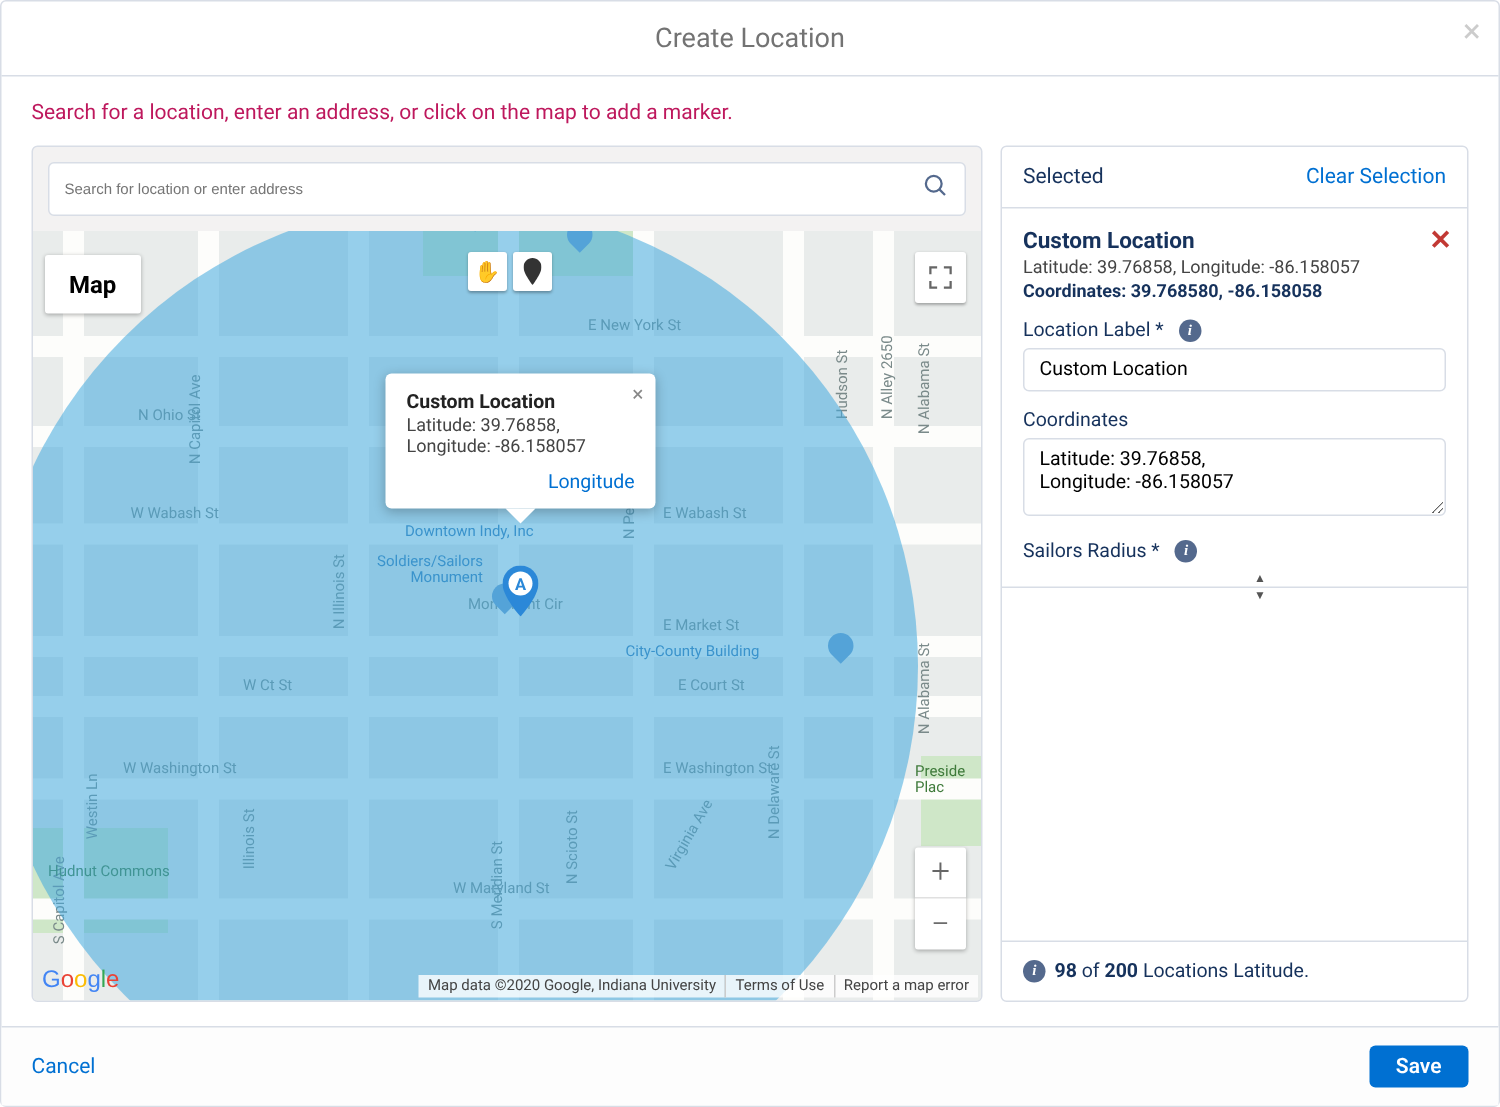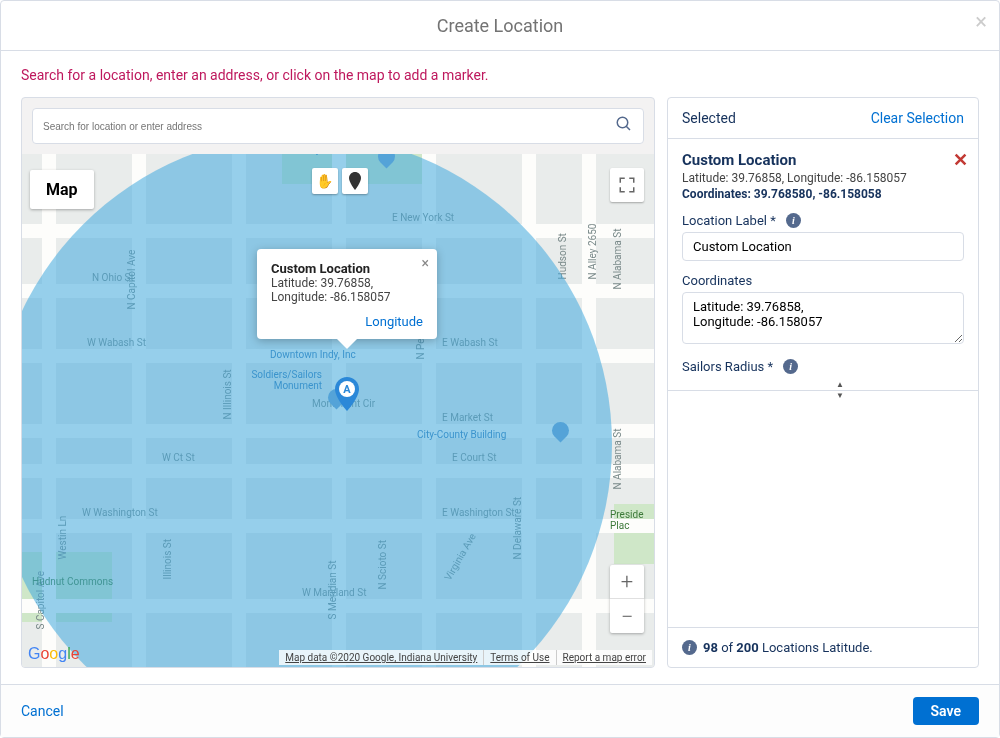--- a/index.html
+++ b/index.html
@@ -209,21 +209,20 @@
     right: 2px; bottom: 2px;
     display: flex;
     font-size: 10px;
     color: #444;
     z-index: 5;
   }
   .map-credits span {
     background: rgba(255,255,255,0.8);
     padding: 2px 6px;
     border-left: 1px solid #ccc;
-    text-decoration: underline;
   }
   .map-credits span:first-child { border-left: none; }
 
   
   .side-panel {
     width: 312px;
     border: 1px solid #d8dde6;
     border-radius: 4px;
     display: flex;
     flex-direction: column;

